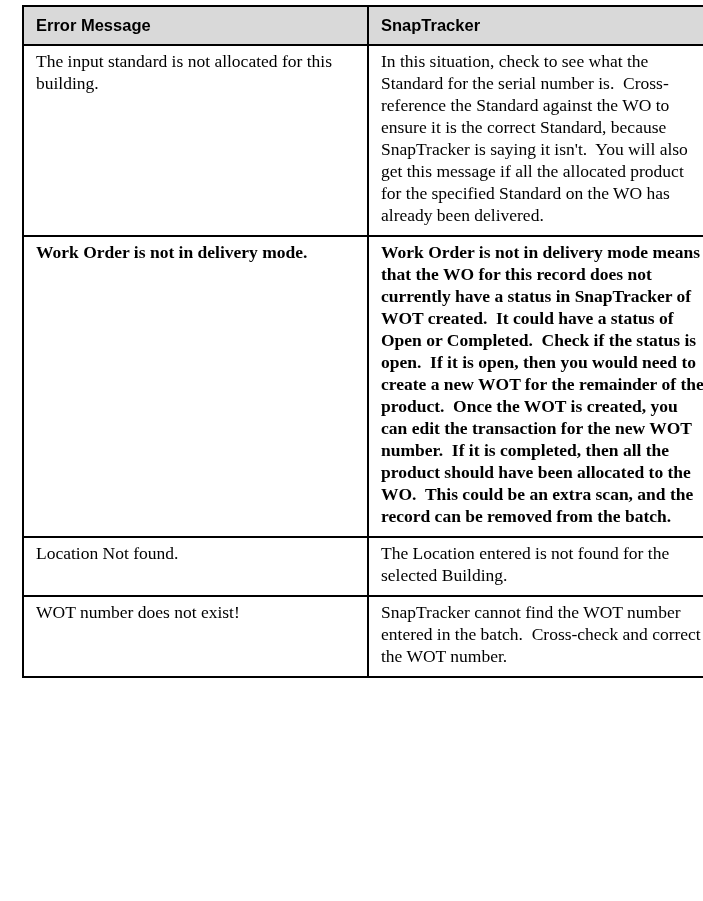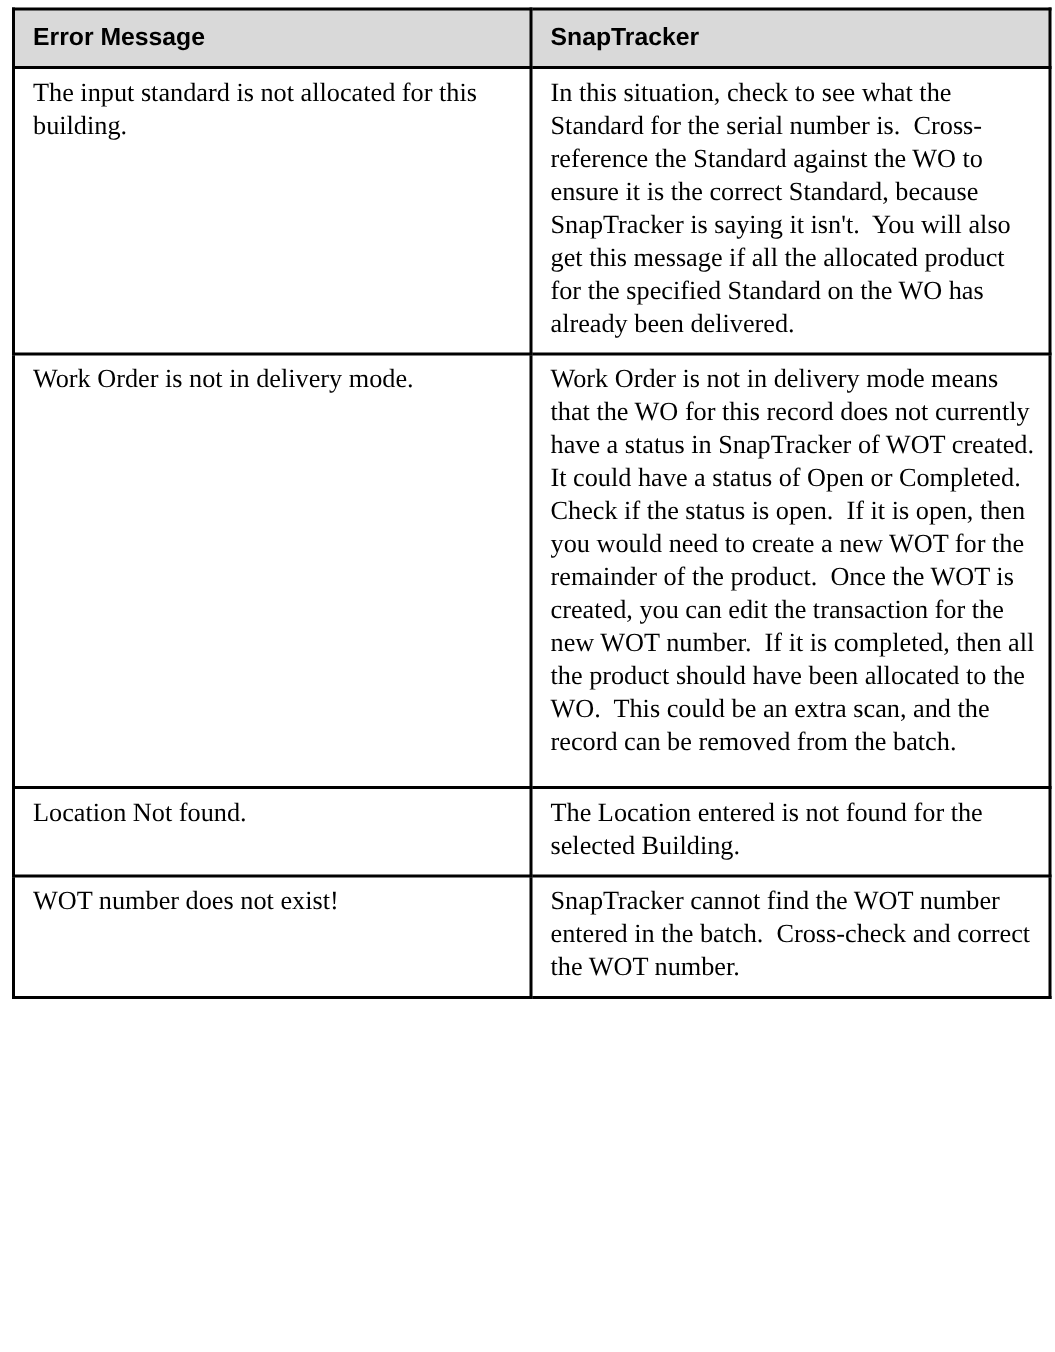--- a/index.html
+++ b/index.html
@@ -7,21 +7,21 @@
     padding: 0;
     background: #ffffff;
     width: 703px;
     height: 901px;
     overflow: hidden;
   }
   .page {
     box-sizing: border-box;
     width: 703px;
     height: 901px;
-    padding: 5px 8px;
+    padding: 5px 22px;
   }
   table.error-table {
     border-collapse: collapse;
     table-layout: fixed;
     width: 691px;
     color: #000000;
     font-family: "Liberation Serif", serif;
     font-size: 17.5px;
   }
   col.c-left  { width: 345px; }
@@ -37,21 +37,21 @@
     font-family: "Liberation Sans", sans-serif;
     font-weight: bold;
     font-size: 16.5px;
     padding: 9px 8px 9px 12px;
   }
   td {
     padding: 4px 9px 9px 12px;
     line-height: 22px;
   }
   tr.tall-1 td { height: 165px; margin-top: 28px; }
-  tr.tall-2 td { height: 274px; }
+  tr.tall-2 td { height: 274px; font-weight: bold; }
   tr.med td    { height: 44px;  }
   tr.short td  { height: 33px;  }
   tr.last td   { height: 66px;  }
 </style>
 </head>
 <body>
 
 <div class="page">
   <table class="error-table">
     <colgroup>

